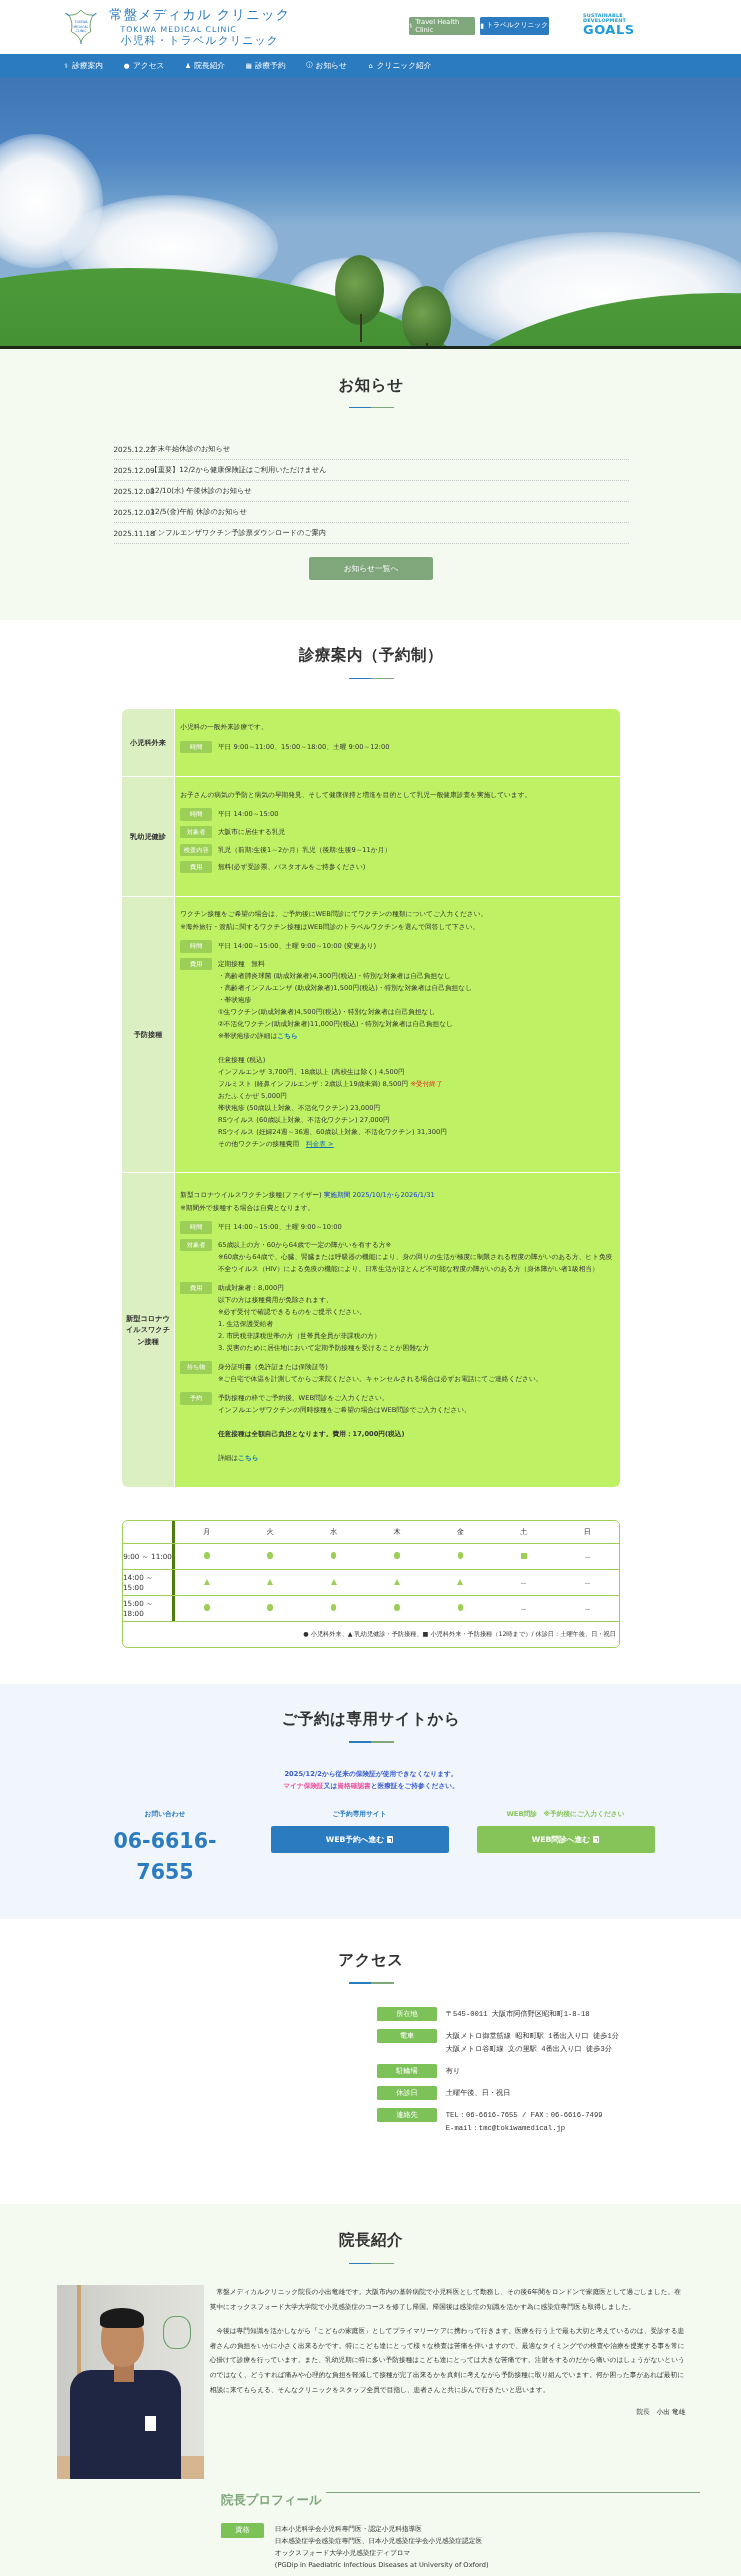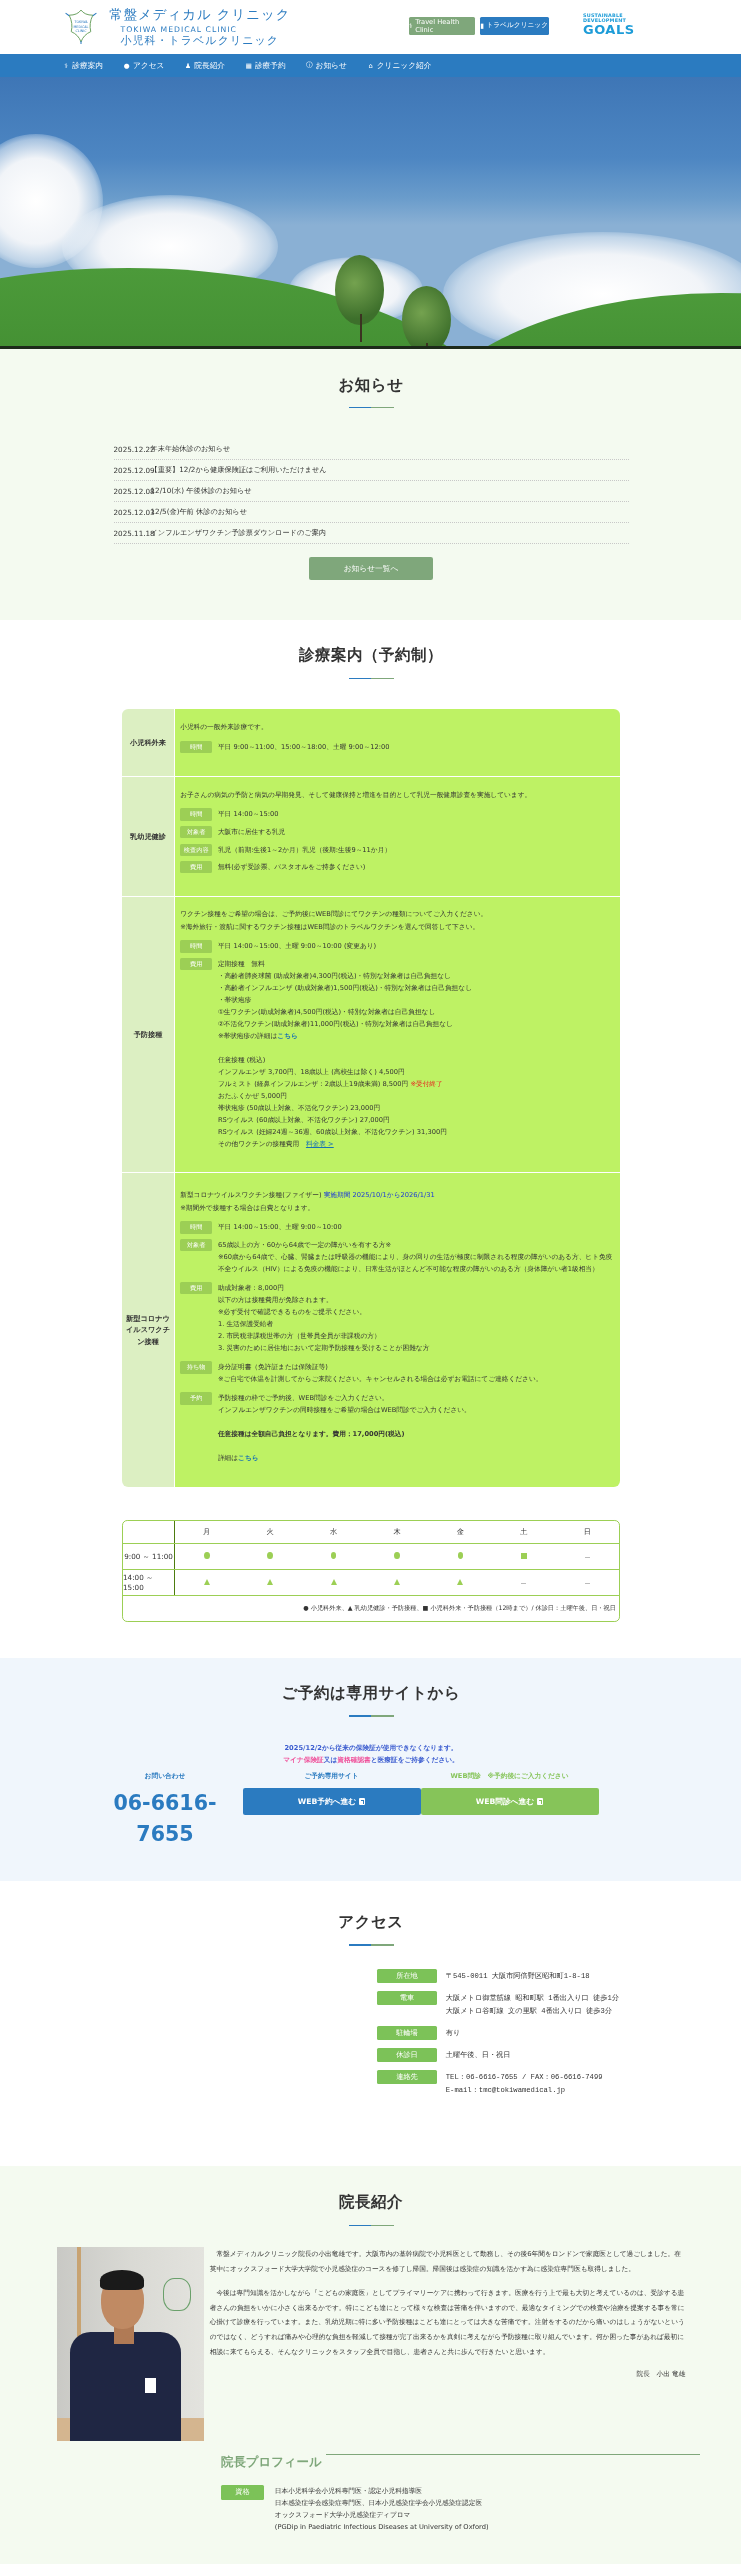--- a/index.html
+++ b/index.html
@@ -63,33 +63,33 @@
   .red { color: #e81d1d; }
   .bluetxt { color: #1a39d9; }
   .link { color: #1671b5; font-weight: bold; }
   .ulink { color: #1671b5; text-decoration: underline; }
   .bold { font-weight: bold; }
 
   
   .schedule { width: 498px; margin: 33px auto 0; border: 1px solid #9ccf55; border-radius: 5.2px; overflow: hidden; }
   .s-row { display: flex; height: 26px; border-bottom: 1px solid #9ccf55; align-items: center; }
   .s-row.head { height: 23px; }
-  .s-time { flex: 0 0 52px; height: 100%; border-right: 1px solid #4d7c0f; display: flex; align-items: center; justify-content: center; font-size: 7.2px; color: #333; }
+  .s-time { flex: 0 0 52px; height: 100%; border-right: 3px solid #4d7c0f; display: flex; align-items: center; justify-content: center; font-size: 7.2px; color: #333; }
   .s-cell { flex: 1; text-align: center; font-size: 7.2px; color: #333; }
   .mk-circle { display: inline-block; width: 5.7px; height: 7.2px; border-radius: 50%; background: #9ccf55; }
   .mk-tri { display: inline-block; width: 0; height: 0; border-left: 3.1px solid transparent; border-right: 3.1px solid transparent; border-bottom: 6.7px solid #9ccf55; }
   .mk-sq { display: inline-block; width: 5.7px; height: 6.2px; background: #9ccf55; }
   .mk-dash { display: inline-block; width: 5.2px; height: 0.5px; background: #bbb; vertical-align: middle; }
   .s-legend { height: 25px; display: flex; align-items: center; justify-content: flex-end; padding-right: 3.1px; font-size: 6.2px; color: #333; }
 
   
   .reserve { background: #f0f6fc; padding: 25px 0 31px; }
   .reserve-notice { text-align: center; font-size: 6.7px; font-weight: bold; line-height: 12px; margin-top: 25px; color: #3b5ccf; }
   .pink { color: #f0509a; }
-  .reserve-cols { width: 567px; margin: 6px auto 0; display: flex; justify-content: flex-start; }
+  .reserve-cols { width: 567px; margin: 18px auto 0; display: flex; justify-content: space-between; }
   .r-col { text-align: center; }
   .r-col-label { font-size: 6.7px; font-weight: bold; margin-bottom: 7.2px; }
   .r-phone { font-size: 20.6px; font-weight: bold; color: #2b7bc0; letter-spacing: 0px; line-height: 31px; }
   .r-btn { width: 178px; height: 27px; color: #fff; font-size: 7.7px; font-weight: bold; border-radius: 2.1px; display: flex; align-items: center; justify-content: center; gap: 3.1px; }
   .r-btn.green { background: #86c459; }
   .r-btn.blue { background: #2b7bc0; }
   .ext-icon { display: inline-block; width: 6.2px; height: 6.2px; background: #fff; border-radius: 1px; position: relative; }
   .ext-icon::after { content: ""; position: absolute; left: 1.5px; top: 1.5px; width: 2.6px; height: 2.6px; border-top: 1px solid currentColor; border-right: 1px solid currentColor; }
 
   
@@ -382,20 +382,30 @@
     <div class="s-row">
       <div class="s-time">14:00 ～ 15:00</div>
       <div class="s-cell"><span class="mk-tri"></span></div>
       <div class="s-cell"><span class="mk-tri"></span></div>
       <div class="s-cell"><span class="mk-tri"></span></div>
       <div class="s-cell"><span class="mk-tri"></span></div>
       <div class="s-cell"><span class="mk-tri"></span></div>
       <div class="s-cell"><span class="mk-dash"></span></div>
       <div class="s-cell"><span class="mk-dash"></span></div>
     </div>
+    <div class="s-row">
+      <div class="s-time">15:00 ～ 18:00</div>
+      <div class="s-cell"><span class="mk-circle"></span></div>
+      <div class="s-cell"><span class="mk-circle"></span></div>
+      <div class="s-cell"><span class="mk-circle"></span></div>
+      <div class="s-cell"><span class="mk-circle"></span></div>
+      <div class="s-cell"><span class="mk-circle"></span></div>
+      <div class="s-cell"><span class="mk-dash"></span></div>
+      <div class="s-cell"><span class="mk-dash"></span></div>
+    </div>
     <div class="s-legend">● 小児科外来、▲ 乳幼児健診・予防接種、■ 小児科外来・予防接種（12時まで）/ 休診日：土曜午後、日・祝日</div>
   </div>
 </section>
 
 <section class="reserve">
   <h2 class="section-title">ご予約は専用サイトから</h2>
   <div class="title-bar"></div>
   <div class="reserve-notice">
     <div>2025/12/2から従来の保険証が使用できなくなります。</div>
     <div><span class="pink">マイナ保険証</span><span>又は</span><span class="pink">資格確認書</span><span>と医療証をご持参ください。</span></div>

